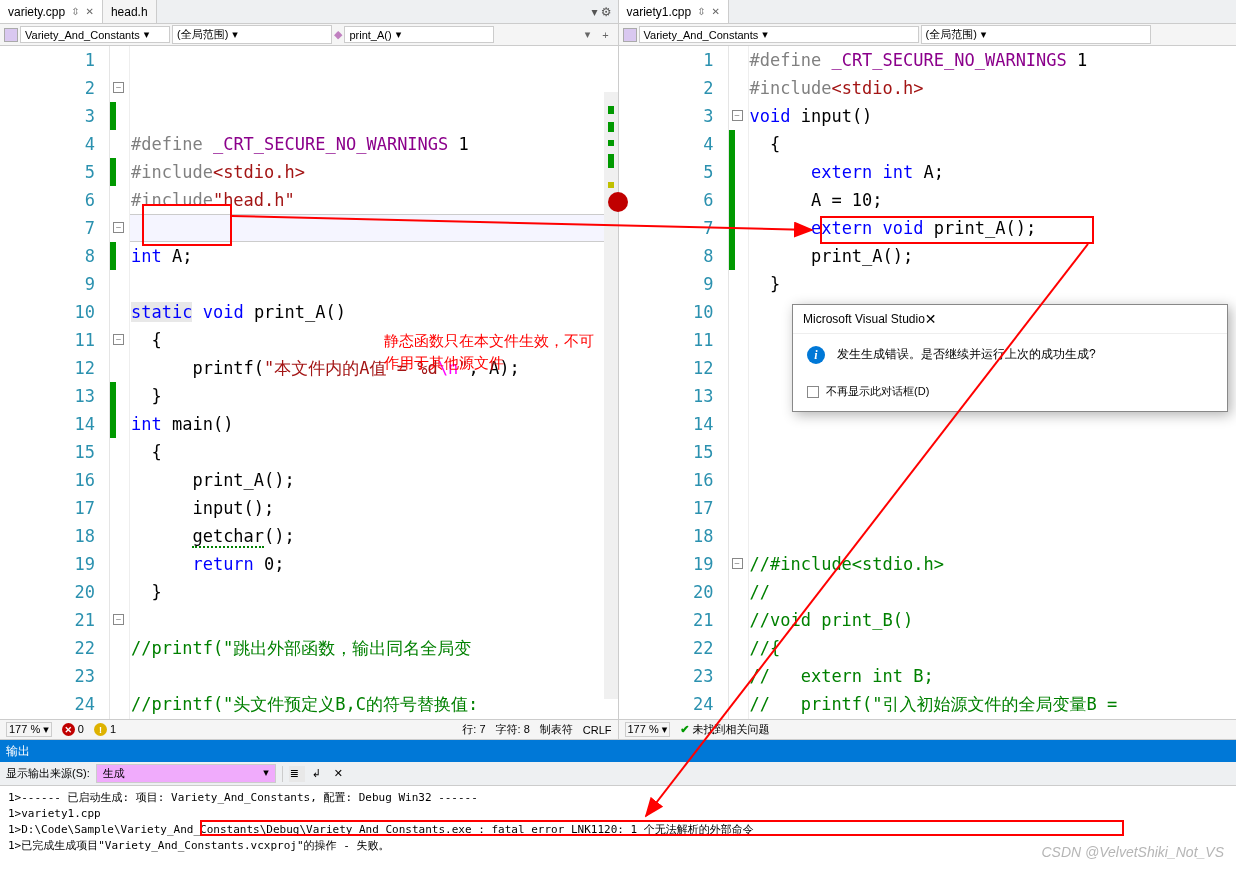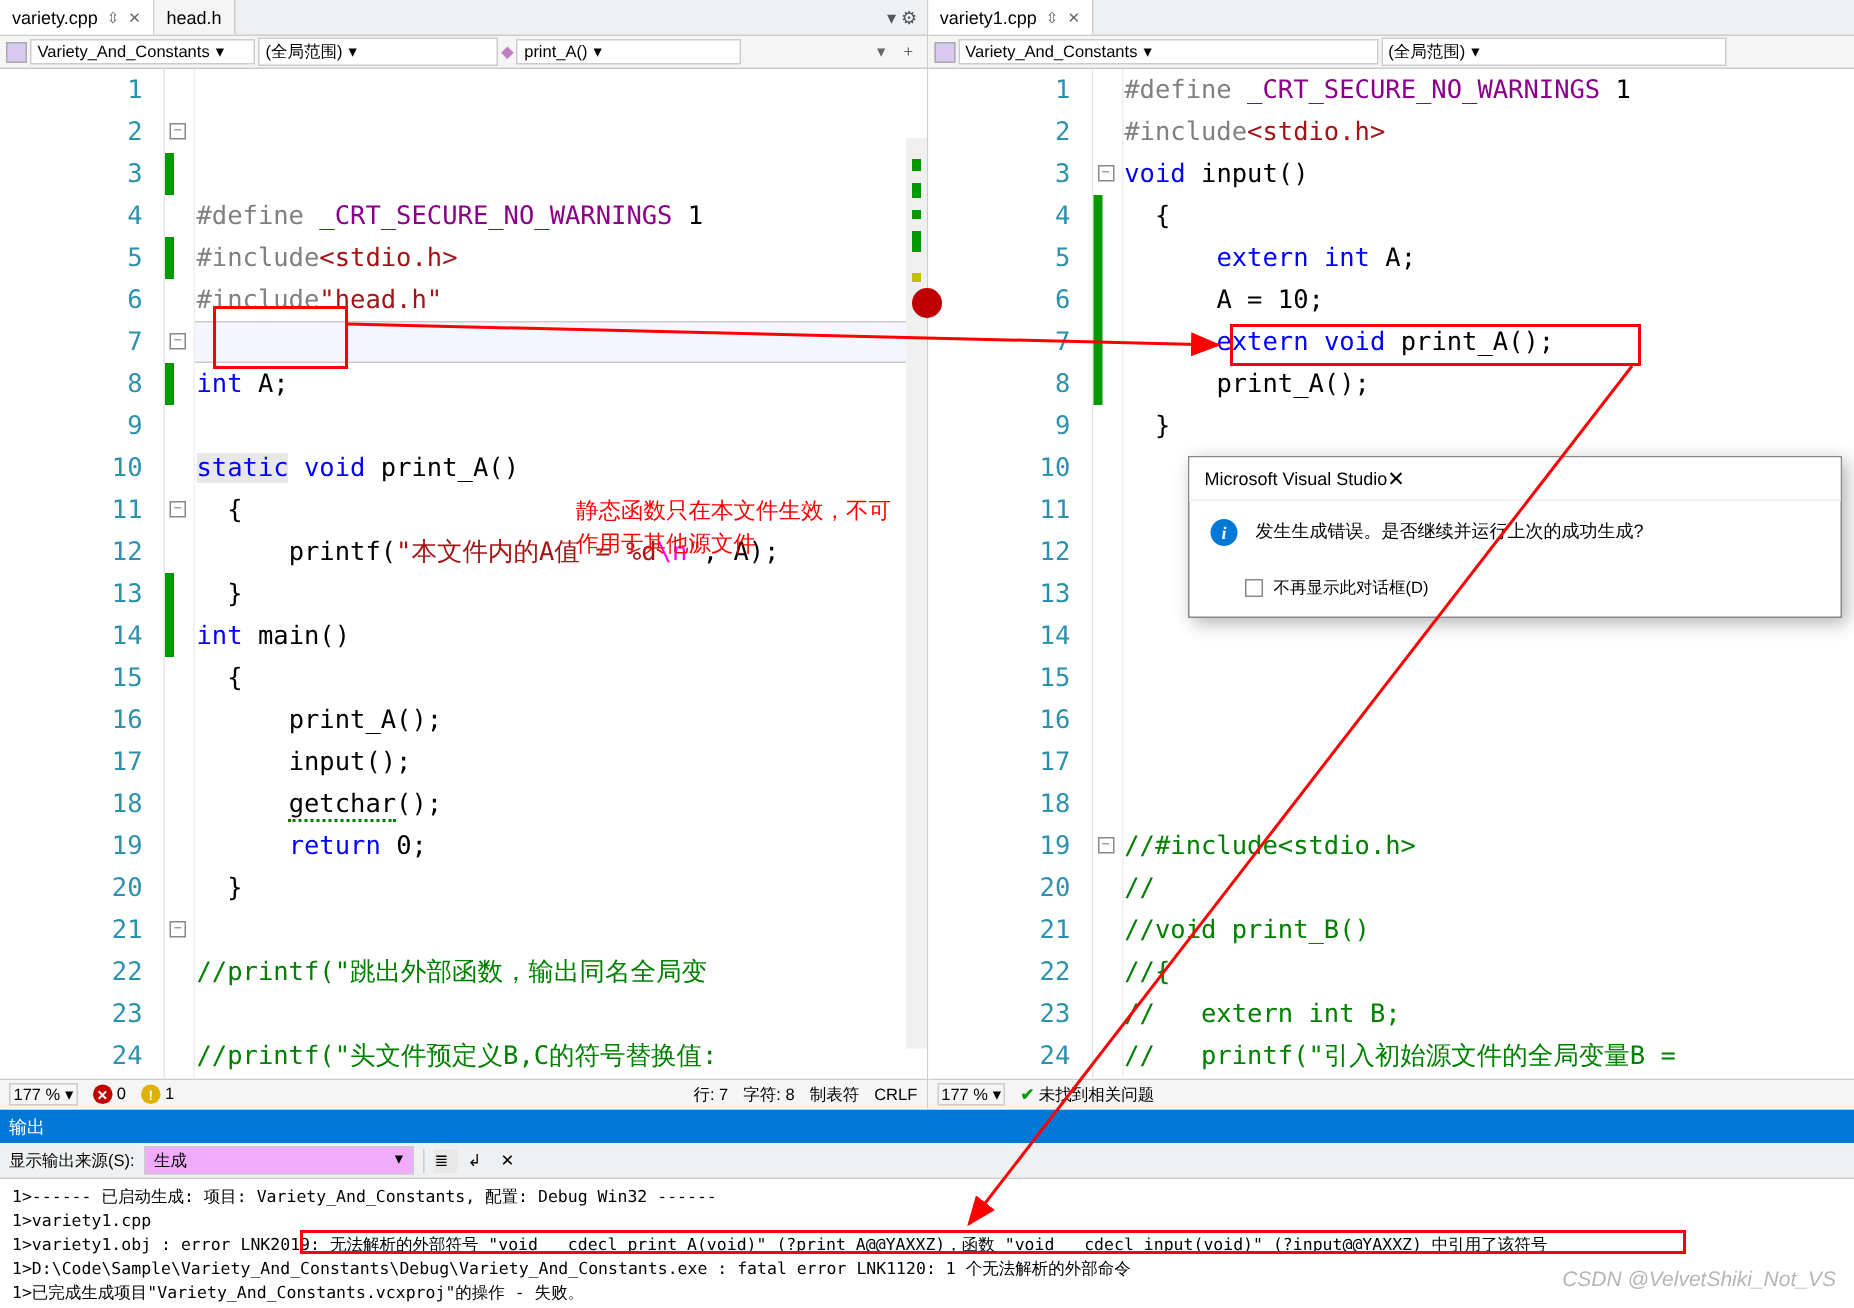--- a/index.html
+++ b/index.html
@@ -47,21 +47,21 @@
   .output-toolbar { display: flex; align-items: center; background: #eef0f2; height: 24px; border-bottom: 1px solid #ccc; padding: 0 6px; gap: 6px; font-size: 11px; }
   .out-drop { border: 1px solid #ccc; background: #f0abfc; padding: 1px 6px; width: 180px; display:flex; justify-content:space-between;}
   .tool-icon { width: 16px; height: 16px; border: 1px solid transparent; display:inline-block; }
   .output-content { font-family: "NSimSun", "Consolas", monospace; font-size: 11px; padding: 4px 8px; line-height: 16px; position: relative; height: 100px; overflow:hidden;}
   .dialog { position: absolute; background: #fff; border: 1px solid #888; box-shadow: 3px 3px 12px rgba(0,0,0,0.3); font-size: 12px; }
   .dialog-title { display: flex; justify-content: flex-start; align-items: center; padding: 6px 10px; background: #fff; border-bottom: 1px solid #eee; }
   .dialog-body { padding: 12px 14px; }
   .dialog-btns { display: flex; justify-content: flex-end; gap: 8px; padding: 8px 14px 4px; }
   .dlg-btn { min-width: 68px; padding: 4px 10px; background: #e1e1e1; border: 1px solid #adadad; text-align: center; }
   .dlg-btn.default { border: 2px solid #0078d7; }
-  .dialog-foot { padding: 8px 14px 12px; font-size: 11px; margin-left: 23px; }
+  .dialog-foot { padding: 8px 14px 12px; font-size: 11px; }
   .info-icon { width: 18px; height: 18px; border-radius: 50%; background: #0078d7; color: #fff; display: inline-flex; align-items:center; justify-content:center; font-weight:bold; font-style:italic; font-family:serif; margin-right:12px; }
   .watermark { position: absolute; right: 12px; bottom: 12px; color: rgba(120,120,120,0.55); font-size: 14px; font-style: italic; font-family: "Segoe UI", sans-serif; }
   .chk { width:12px; height:12px; border:1px solid #888; display:inline-block; vertical-align:middle; margin-right:4px;}
   .green-check { color:#009900; font-weight:bold;}
 </style>
 </head>
 <body>
 
 <div class="main-split">
 
@@ -228,21 +228,20 @@
         <span>▾</span>
       </span>
     <span style="width:1px;height:16px;background:#ccc"></span>
     <span class="tool-icon" style="background:#e8e8e8">≣</span>
     <span class="tool-icon">↲</span>
     <span class="tool-icon">✕</span>
   </div>
   <div class="output-content" id="output-content">
       <div>1&gt;------ 已启动生成: 项目: Variety_And_Constants, 配置: Debug Win32 ------</div>
       <div>1&gt;variety1.cpp</div>
-      <div>1&gt;variety1.obj : error LNK2019: 无法解析的外部符号 "void __cdecl print_A(void)" (?print_A@@YAXXZ)，函数 "void __cdecl input(void)" (?input@@YAXXZ) 中引用了该符号</div>
       <div>1&gt;D:\Code\Sample\Variety_And_Constants\Debug\Variety_And_Constants.exe : fatal error LNK1120: 1 个无法解析的外部命令</div>
       <div>1&gt;已完成生成项目"Variety_And_Constants.vcxproj"的操作 - 失败。</div>
     </div>
 </div>
 
 <div class="dialog" style="left:792px; top:304px; width:436px">
   <div class="dialog-title">
     <span>Microsoft Visual Studio</span>
     <span style="font-size:14px">✕</span>
   </div>

